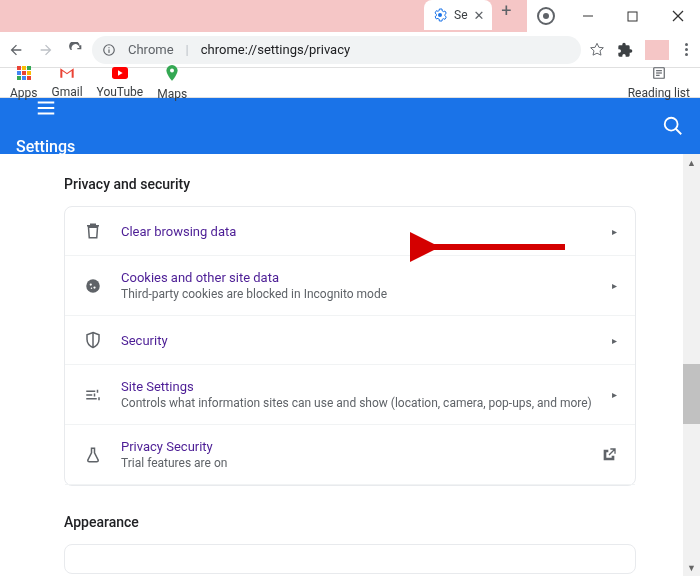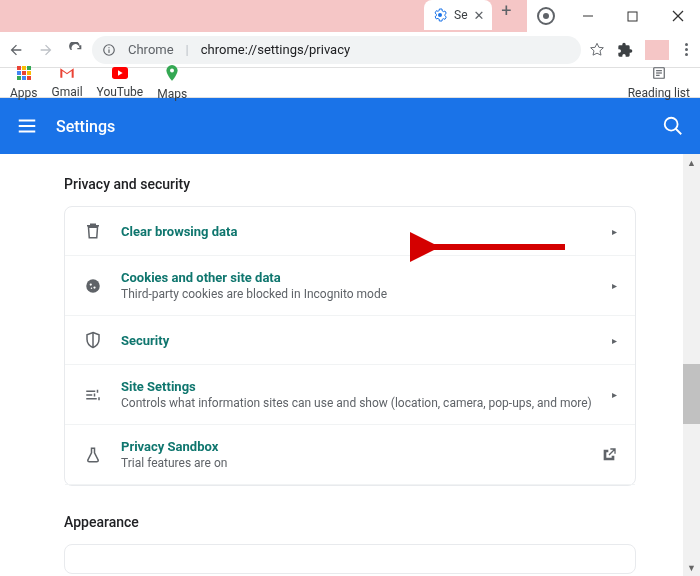--- a/index.html
+++ b/index.html
@@ -37,34 +37,34 @@
 .bookbar { height: 30px; display: flex; align-items: center; padding: 0 10px; gap: 14px; border-bottom: 1px solid #e0e0e0; font-size: 12px; color: #3c4043; }
 .bookbar .bm { display: flex; align-items: center; gap: 6px; flex-direction: column; }
 .bookbar .spacer { flex: 1; }
 .apps-ico { width: 14px; height: 14px; display: grid; grid-template-columns: repeat(3,1fr); grid-template-rows: repeat(3,1fr); gap: 1px; }
 .apps-ico span:nth-child(1){background:#ea4335}.apps-ico span:nth-child(2){background:#fbbc04}.apps-ico span:nth-child(3){background:#34a853}
 .apps-ico span:nth-child(4){background:#4285f4}.apps-ico span:nth-child(5){background:#ea4335}.apps-ico span:nth-child(6){background:#fbbc04}
 .apps-ico span:nth-child(7){background:#34a853}.apps-ico span:nth-child(8){background:#4285f4}.apps-ico span:nth-child(9){background:#ea4335}
 
 
 .settings-hdr { height: 56px; background: #1a73e8; display: flex; align-items: center; padding: 0 16px; justify-content: space-between; color: #fff; }
-.settings-hdr .left { display: flex; align-items: center; gap: 18px; }
+.settings-hdr .left { display: flex; align-items: center; gap: 18px; flex-direction: column; }
 .settings-hdr .title { font-size: 16px; font-weight: 500; }
 .hamburger, .search-ico { width: 22px; height: 22px; }
 
 
 .content-wrap { position: relative; height: calc(576px - 32px - 36px - 30px - 56px); overflow: hidden; }
 .content { padding: 18px 64px 0; overflow-y: hidden; height: 100%; }
 .section-title { font-size: 14px; color: #202124; font-weight: 500; margin: 4px 0 14px; }
 .card { border: 1px solid #e8eaed; border-radius: 8px; background: #fff; }
 .row { display: flex; align-items: center; padding: 14px 18px; gap: 18px; border-bottom: 1px solid #f1f3f4; position: relative; }
 .row:last-child { border-bottom: none; }
 .row .row-ico { width: 20px; height: 20px; color: #5f6368; flex-shrink: 0; display: flex; align-items: center; justify-content: center; }
 .row .row-text { flex: 1; }
-.row .row-title { font-size: 13px; color: #0f766e; font-weight: bold; }
+.row .row-title { font-size: 13px; color: #4c1d95; }
 .row .row-sub { font-size: 12px; color: #5f6368; margin-top: 2px; }
 .row .row-arrow { color: #5f6368; font-size: 10px; }
 .row .row-ext { width: 16px; height: 16px; color: #5f6368; }
 .section2 { margin-top: 28px; }
 
 
 .red-arrow { position: absolute; top: 25px; left: 345px; pointer-events: none; }
 
 
 .v-scroll-outer { position: absolute; right: 0; top: 154px; width: 17px; bottom: 0; background: #f1f1f1; }
@@ -271,21 +271,21 @@
       </div>
       <div class="row-arrow">▸</div>
     </div>
     <div class="row">
       <div class="row-ico">
             <svg width="18" height="18" viewBox="0 0 24 24">
               <path d="M9 3h6M10 3v6l-5 10a2 2 0 002 2h10a2 2 0 002-2l-5-10V3" fill="none" stroke="#5f6368" stroke-width="2"></path>
             </svg>
           </div>
       <div class="row-text">
-        <div class="row-title">Privacy Sandbox</div>
+        <div class="row-title">Privacy Security</div>
         <div class="row-sub">Trial features are on</div>
       </div>
       <svg class="row-ext" viewBox="0 0 24 24">
             <path d="M14 3h7v7M21 3l-9 9M5 5h5v2H7v10h10v-3h2v5H5z" fill="none" stroke="#5f6368" stroke-width="2"></path>
           </svg>
     </div>
 
     <svg class="red-arrow" width="160" height="30">
           <defs>
             <marker id="ah" markerWidth="12" markerHeight="12" refX="2" refY="6" orient="auto">

